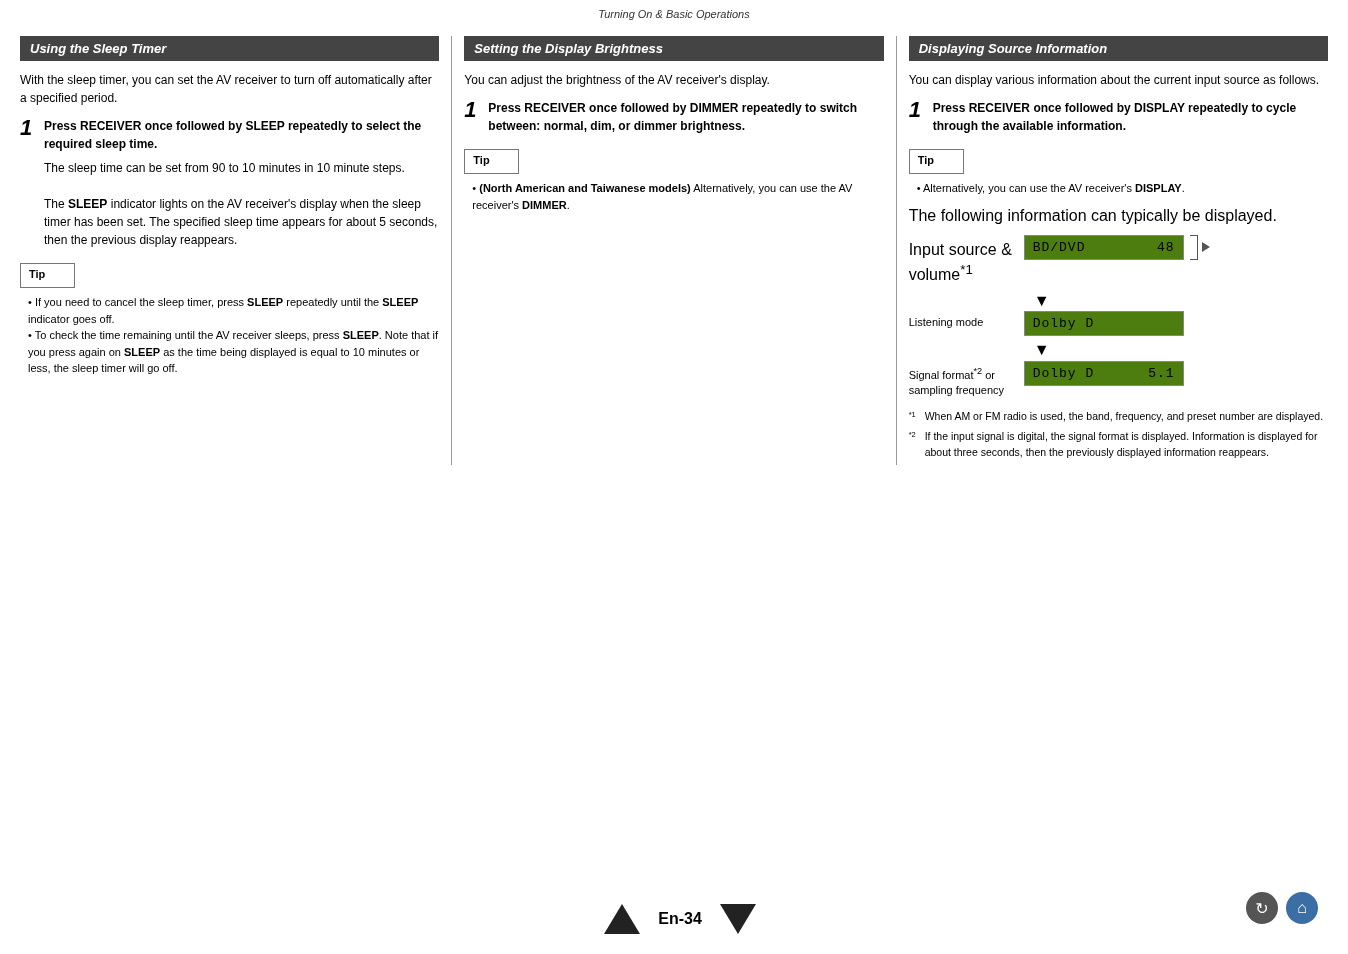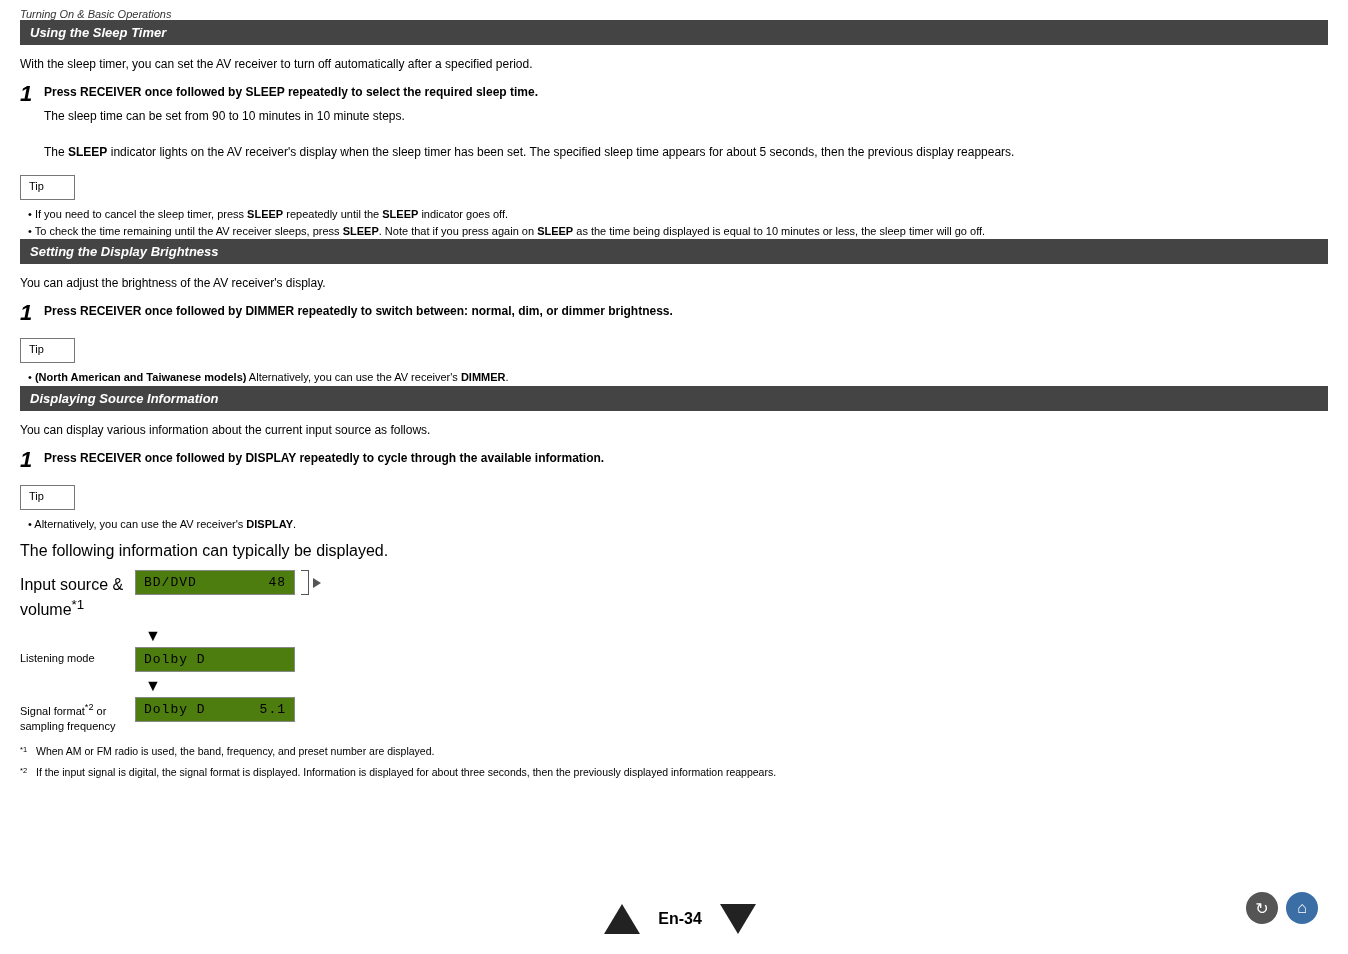--- a/index.html
+++ b/index.html
@@ -7,30 +7,30 @@
       font-family: Arial, Helvetica, sans-serif;
       font-size: 12px;
       background: #fff;
       color: #000;
       width: 1348px;
       min-height: 954px;
       position: relative;
     }
 
     .page-header {
-      text-align: left;
-      padding: 8px 20px 0;
+      text-align: center;
+      padding: 8px 20px 16px;
       font-style: italic;
       font-size: 11px;
       color: #333;
     }
 
     .main-content {
       display: flex;
-      flex-direction: column;
+      flex-direction: row;
       gap: 0;
       padding: 0 10px;
     }
 
     .column {
       flex: 1;
       padding: 0 10px;
     }
 
     .column-divider {
@@ -79,21 +79,21 @@
       font-weight: bold;
     }
 
     .step-body {
       margin-top: 6px;
       font-size: 12px;
       line-height: 1.5;
     }
 
     .tip-label {
-      font-weight: normal;
+      font-weight: bold;
       font-size: 11px;
       margin-bottom: 3px;
     }
 
     .tip-items {
       list-style: none;
       padding: 0;
     }
 
     .tip-items li {

